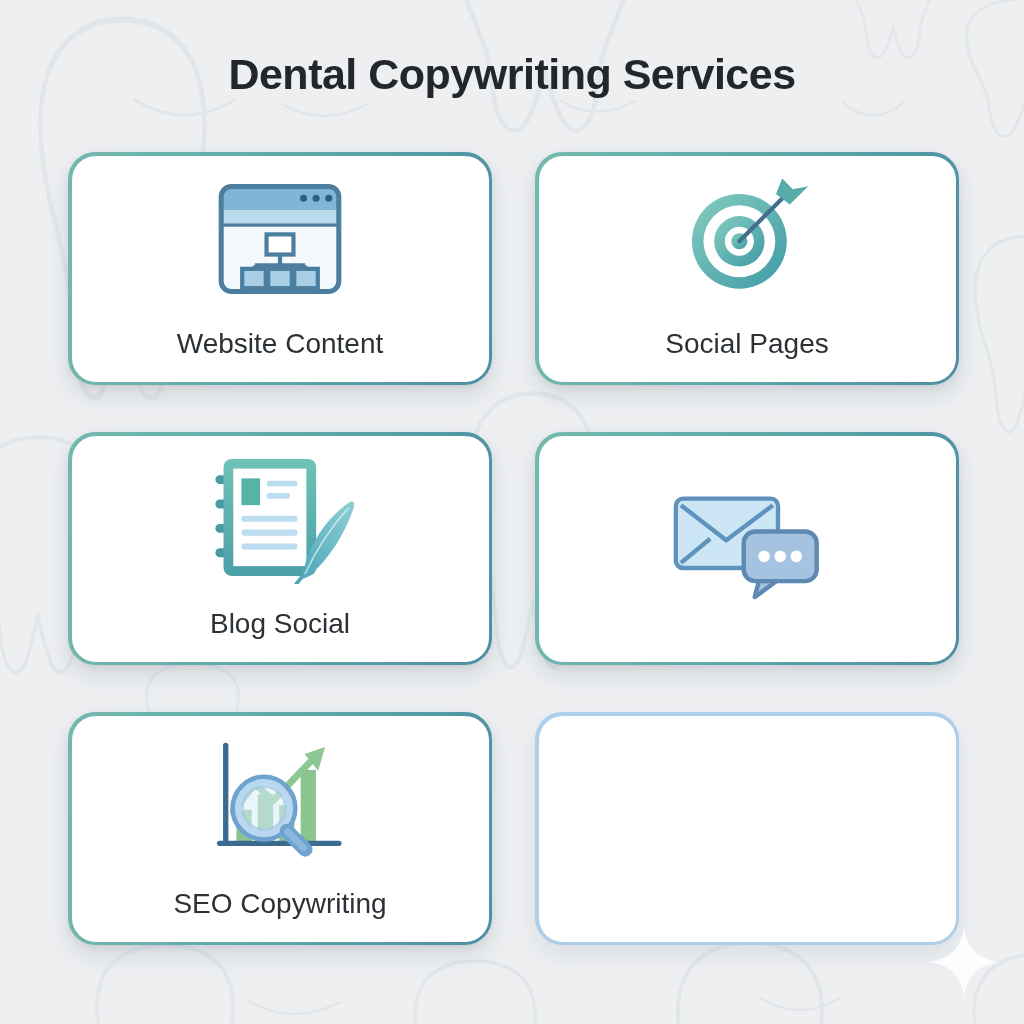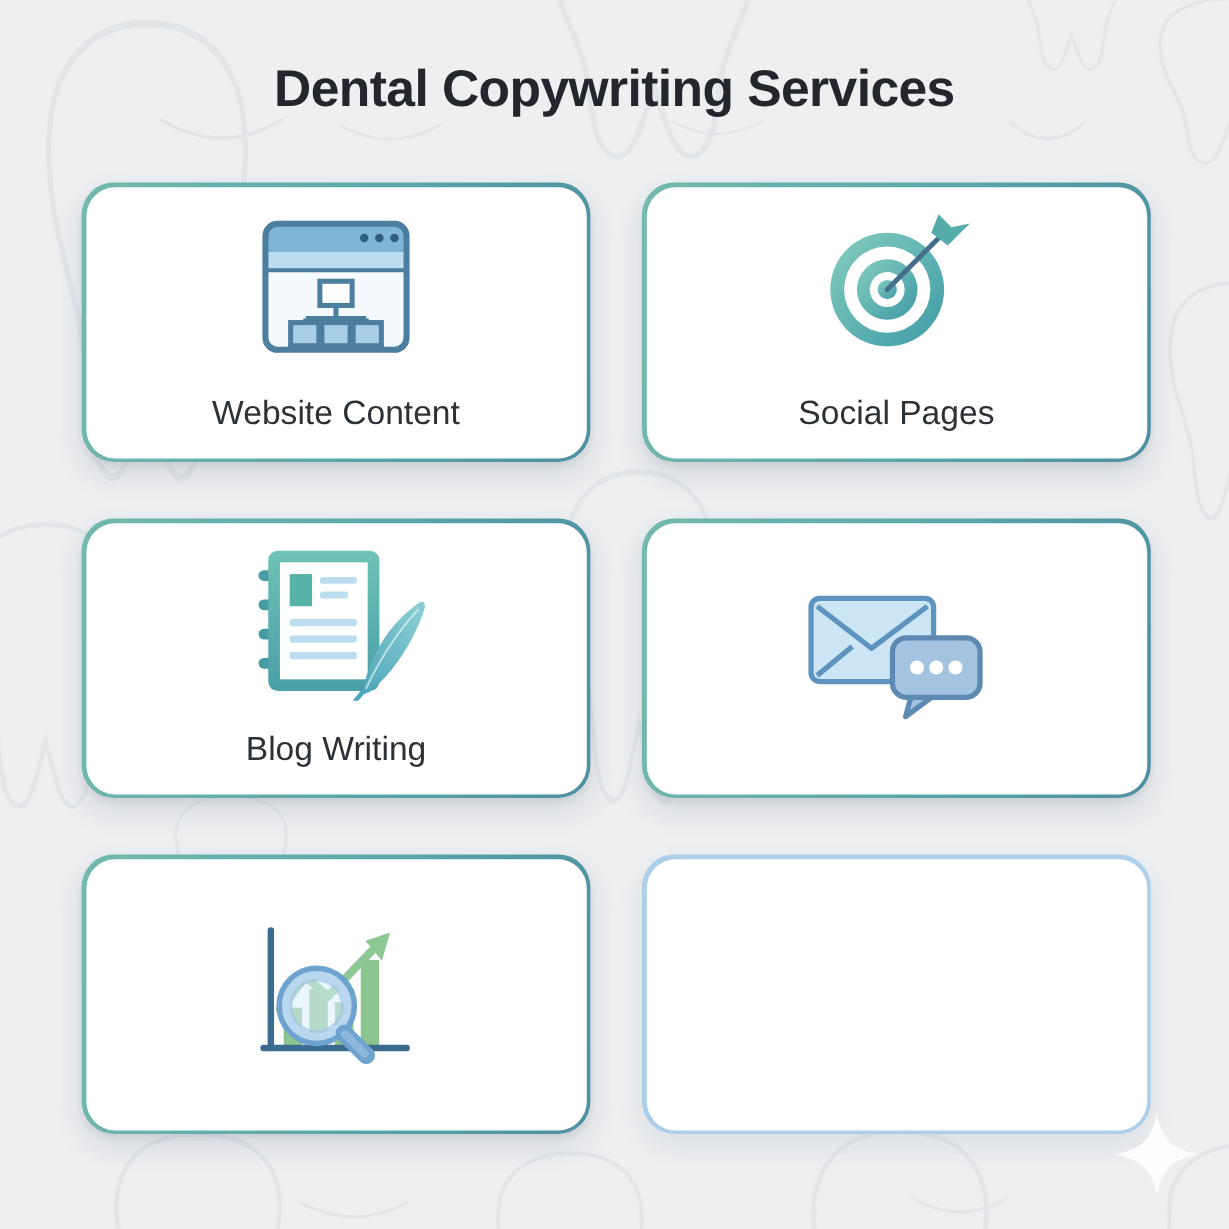--- a/index.html
+++ b/index.html
@@ -199,21 +199,21 @@
             <rect x="81" y="33" width="38" height="7" rx="3" fill="#bcdcef"></rect>
             <rect x="81" y="48" width="29" height="7" rx="3" fill="#bcdcef"></rect>
             <rect x="50" y="76" width="69" height="7.5" rx="3" fill="#bcdcef"></rect>
             <rect x="50" y="93" width="69" height="7.5" rx="3" fill="#bcdcef"></rect>
             <rect x="50" y="110" width="69" height="7.5" rx="3" fill="#bcdcef"></rect>
             <path d="M 124 154 C 130 120 148 84 182 60 C 188 56 190 60 188 67 C 177 98 158 130 132 151 Z" fill="url(#fe1)"></path>
             <path d="M 128 148 C 142 118 160 90 182 66" stroke="#eaf7f7" stroke-width="2" fill="none" opacity="0.65"></path>
             <line x1="124" y1="152" x2="115" y2="163" stroke="#4fa6bb" stroke-width="4.5" stroke-linecap="round"></line>
           </svg>
         </div>
-        <div class="card-label">Blog Writing</div>
+        <div class="card-label">Blog Social</div>
       </div>
     </div>
 
     <div class="card-border">
       <div class="card">
         <div class="card-icon" style="height:108px;">
           <svg width="152" height="108" viewBox="0 0 205 148">
             <rect x="5" y="5" width="140" height="95" rx="10" fill="#cde6f5" stroke="#5e93bd" stroke-width="6"></rect>
             <polyline points="12,14 74,62 138,14" fill="none" stroke="#5e93bd" stroke-width="6" stroke-linejoin="round"></polyline>
             <line x1="12" y1="93" x2="52" y2="60" stroke="#5e93bd" stroke-width="6"></line>
@@ -242,20 +242,21 @@
             <polygon points="144,12 117,21 135,43" fill="#8cc794"></polygon>
             <path d="M 14 10 V 138" stroke="#3b6c90" stroke-width="7" stroke-linecap="round" fill="none"></path>
             <path d="M 6 138 H 162" stroke="#3b6c90" stroke-width="7" stroke-linecap="round" fill="none"></path>
             <circle cx="64" cy="92" r="34" fill="#d9ecf9" fill-opacity="0.55" stroke="#b9d7ee" stroke-width="9"></circle>
             <circle cx="64" cy="92" r="41" fill="none" stroke="#6ea3d0" stroke-width="6"></circle>
             <circle cx="64" cy="92" r="28" fill="none" stroke="#9fc4e4" stroke-width="3" opacity="0.7"></circle>
             <line x1="94" y1="122" x2="118" y2="146" stroke="#6ea3d0" stroke-width="19" stroke-linecap="round"></line>
             <line x1="95" y1="123" x2="116" y2="144" stroke="#8db8dd" stroke-width="9" stroke-linecap="round"></line>
           </svg>
         </div>
+        <div class="card-label">SEO Copywriting</div>
       </div>
     </div>
 
     <div class="card-border light">
       <div class="card"></div>
     </div>
 
   </div>
 
   <svg class="sparkle" viewBox="0 0 64 64">

